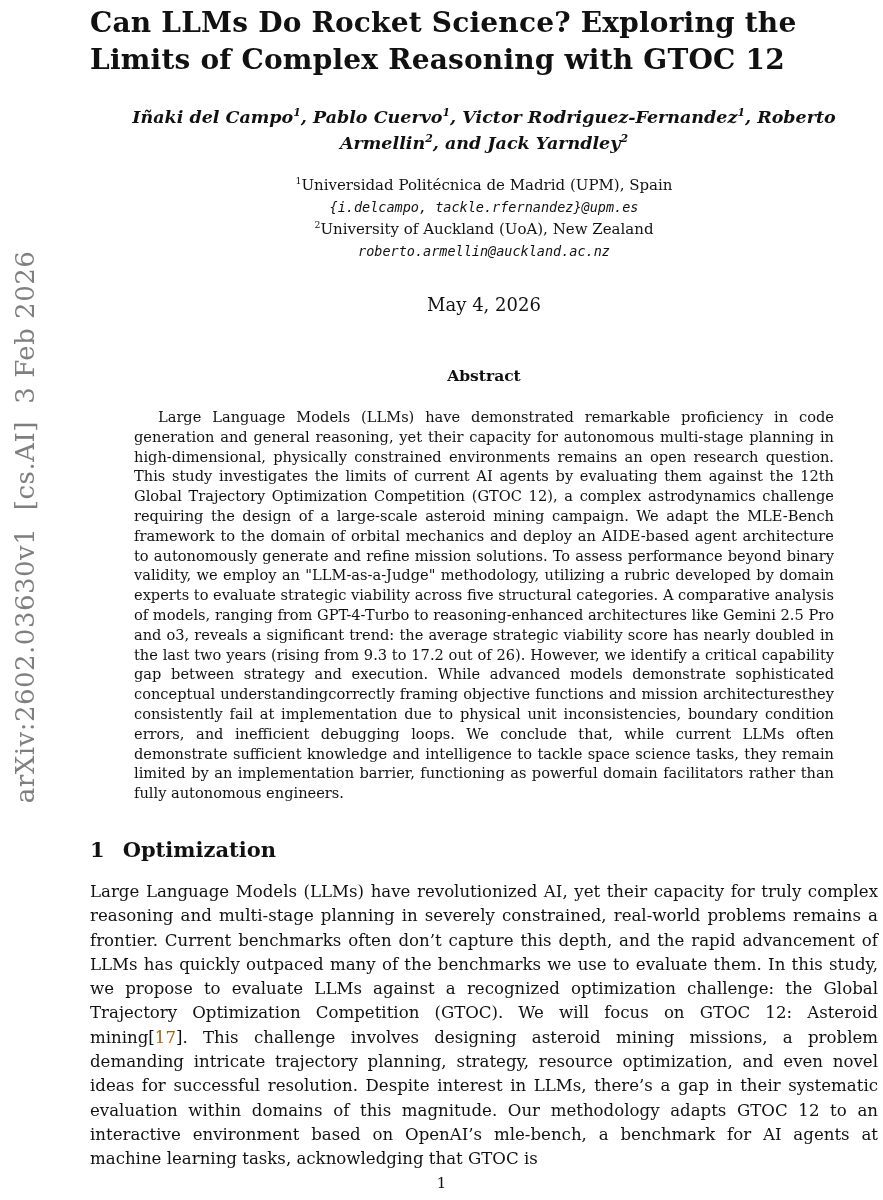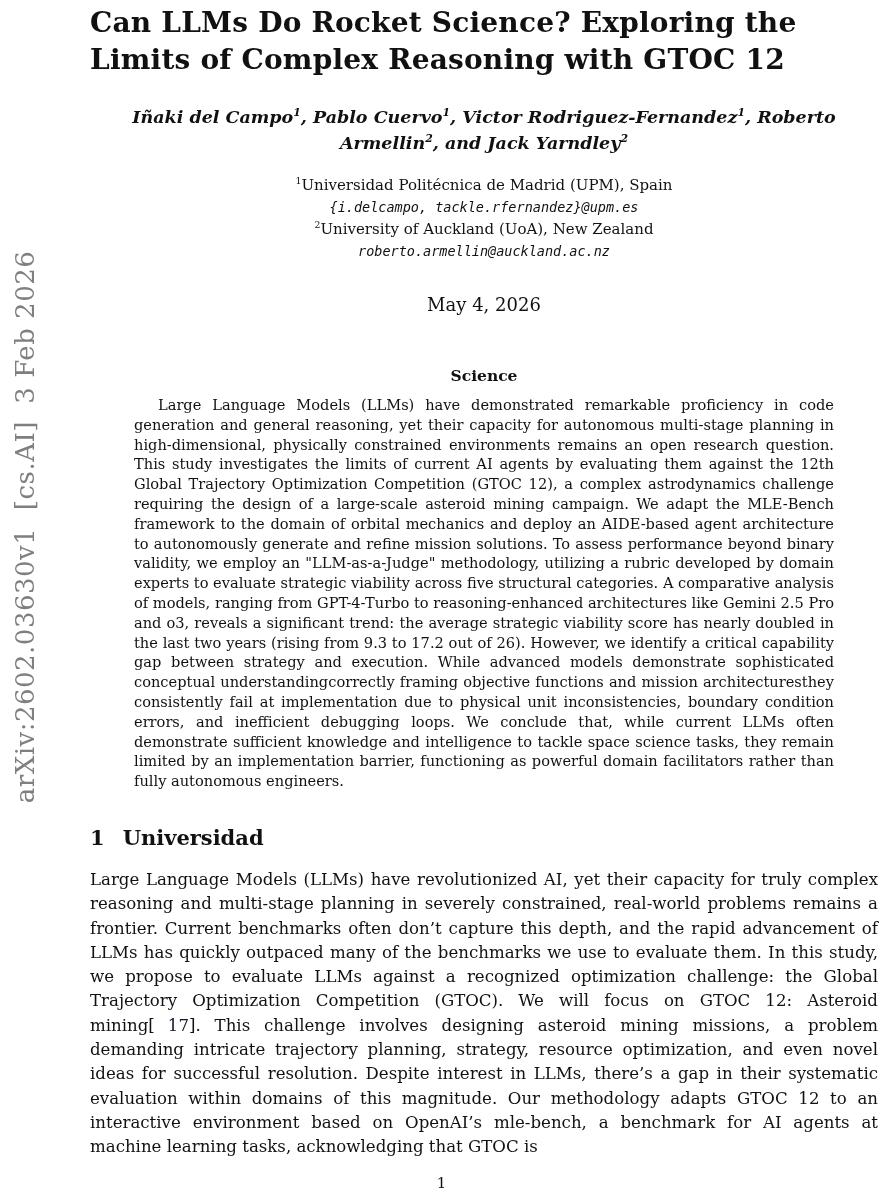--- a/index.html
+++ b/index.html
@@ -70,44 +70,43 @@
     text-align: center;
     font-size: 18px;
   }
   .abstract-heading {
     margin-top: 51px;
     text-align: center;
     font-size: 15.5px;
     font-weight: bold;
   }
   .abstract-body {
-    margin: 10px auto 0 auto;
+    margin: 22px auto 0 auto;
     width: 700px;
     font-size: 14.6px;
     line-height: 19.8px;
     text-align: justify;
     text-indent: 24px;
   }
   .section-heading {
     margin-top: 34px;
     font-size: 21px;
     font-weight: bold;
   }
   .section-heading .sec-num { margin-right: 18px; }
   .intro-paragraph {
     margin-top: 18px;
     font-size: 16.6px;
     line-height: 24.3px;
     text-align: justify;
   }
   .citation-link {
-    color: #0f172a;
+    color: #a16207;
     text-decoration: none;
     cursor: pointer;
-    margin-left: 13px;
   }
   .page-number {
     position: absolute;
     left: 0;
     top: 1174px;
     width: 883px;
     text-align: center;
     font-size: 15px;
   }
 </style>
@@ -124,25 +123,25 @@
 
   <div class="affiliations">
     <div class="affil-line"><sup>1</sup><span>Universidad Politécnica de Madrid (UPM), Spain</span></div>
     <div class="email-line">{i.delcampo, tackle.rfernandez}@upm.es</div>
     <div class="affil-line"><sup>2</sup><span>University of Auckland (UoA), New Zealand</span></div>
     <div class="email-line">roberto.armellin@auckland.ac.nz</div>
   </div>
 
   <div class="date-line">May 4, 2026</div>
 
-  <div class="abstract-heading">Science</div>
+  <div class="abstract-heading">Abstract</div>
 
   <div class="abstract-body">Large Language Models (LLMs) have demonstrated remarkable proficiency in code generation and general reasoning, yet their capacity for autonomous multi-stage planning in high-dimensional, physically constrained environments remains an open research question. This study investigates the limits of current AI agents by evaluating them against the 12th Global Trajectory Optimization Competition (GTOC 12), a complex astrodynamics challenge requiring the design of a large-scale asteroid mining campaign. We adapt the MLE-Bench framework to the domain of orbital mechanics and deploy an AIDE-based agent architecture to autonomously generate and refine mission solutions. To assess performance beyond binary validity, we employ an "LLM-as-a-Judge" methodology, utilizing a rubric developed by domain experts to evaluate strategic viability across five structural categories. A comparative analysis of models, ranging from GPT-4-Turbo to reasoning-enhanced architectures like Gemini 2.5 Pro and o3, reveals a significant trend: the average strategic viability score has nearly doubled in the last two years (rising from 9.3 to 17.2 out of 26). However, we identify a critical capability gap between strategy and execution. While advanced models demonstrate sophisticated conceptual understandingcorrectly framing objective functions and mission architecturesthey consistently fail at implementation due to physical unit inconsistencies, boundary condition errors, and inefficient debugging loops. We conclude that, while current LLMs often demonstrate sufficient knowledge and intelligence to tackle space science tasks, they remain limited by an implementation barrier, functioning as powerful domain facilitators rather than fully autonomous engineers.</div>
 
   <div class="section-heading">
-    <span class="sec-num">1</span><span>Universidad</span>
+    <span class="sec-num">1</span><span>Optimization</span>
   </div>
 
   <div class="intro-paragraph"><span>Large Language Models (LLMs) have revolutionized AI, yet their capacity for truly complex reasoning and multi-stage planning in severely constrained, real-world problems remains a frontier. Current benchmarks often don’t capture this depth, and the rapid advancement of LLMs has quickly outpaced many of the benchmarks we use to evaluate them. In this study, we propose to evaluate LLMs against a recognized optimization challenge: the Global Trajectory Optimization Competition (GTOC). We will focus on GTOC 12: Asteroid mining[</span><a class="citation-link">17</a><span>]. This challenge involves designing asteroid mining missions, a problem demanding intricate trajectory planning, strategy, resource optimization, and even novel ideas for successful resolution. Despite interest in LLMs, there’s a gap in their systematic evaluation within domains of this magnitude. Our methodology adapts GTOC 12 to an interactive environment based on OpenAI’s mle-bench, a benchmark for AI agents at machine learning tasks, acknowledging that GTOC is</span></div>
 
 </div>
 
 <div class="page-number">1</div>
 
 </body></html>

